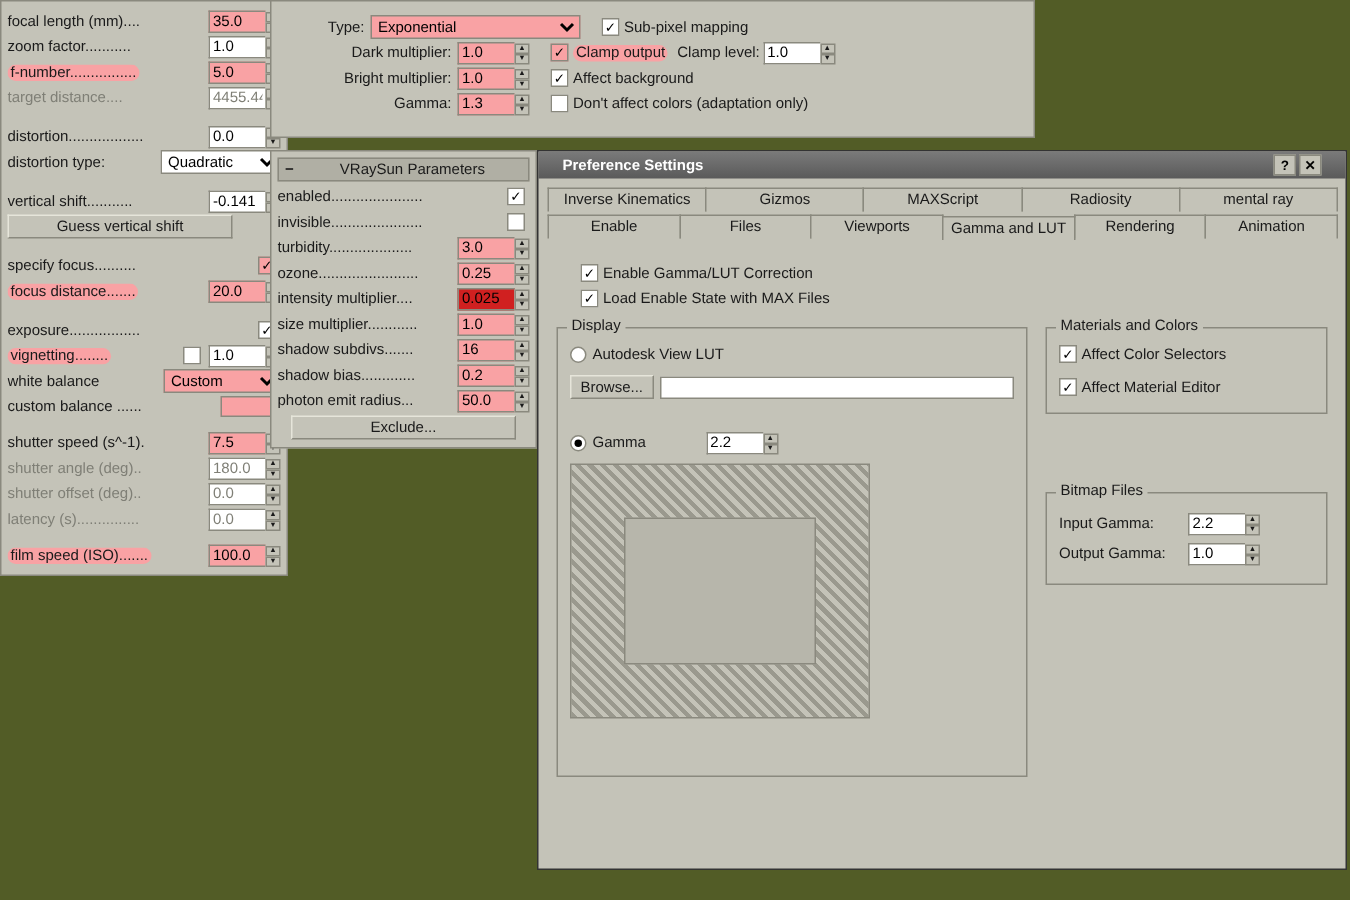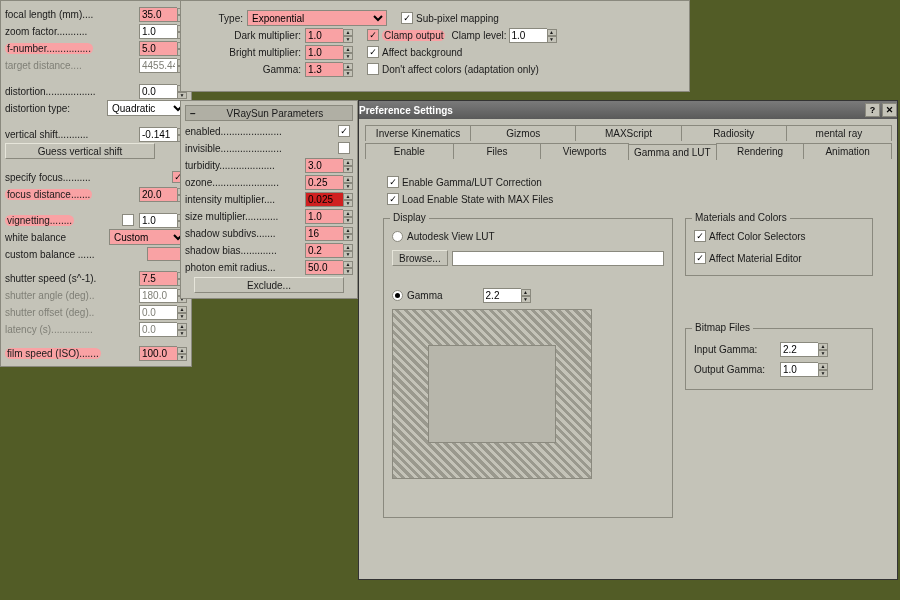--- a/index.html
+++ b/index.html
@@ -33,21 +33,21 @@
   .chk.pink{background:var(--pink);}
   .radio{width:11px;height:11px;border:1px solid var(--border);border-radius:50%;background:var(--white);display:inline-flex;align-items:center;justify-content:center;margin-right:4px;}
   .radio.on::after{content:"";width:5px;height:5px;background:#000;border-radius:50%;}
   .btn{background:var(--panel);border:1px solid;border-color:var(--border-light) var(--border) var(--border) var(--border-light);padding:1px 6px;height:16px;display:inline-flex;align-items:center;justify-content:center;cursor:pointer;}
   .hl{background:var(--pink);border-radius:6px;padding:0 2px;display:inline;}
   .rollhead{background:var(--panel-dark);border:1px solid var(--border);display:flex;align-items:center;height:16px;padding:0 4px;margin-bottom:2px;}
   .rollhead .minus{margin-right:6px;font-weight:bold;}
   .swatch{width:40px;height:14px;background:var(--pink);border:1px solid var(--border);}
   
   .win{position:absolute;background:var(--panel);border:1px solid #333;}
-  .titlebar{background:linear-gradient(#7a7a7a,#5a5a5a);color:#fff;height:18px;display:flex;align-items:center;padding:0 0;font-weight:bold;}
+  .titlebar{background:linear-gradient(#7a7a7a,#5a5a5a);color:#fff;height:18px;display:flex;align-items:center;padding:0 16px;font-weight:bold;}
   .titlebar .sp{flex:1;}
   .titlebar .tbtn{width:15px;height:14px;background:var(--panel);color:#000;margin-left:2px;display:flex;align-items:center;justify-content:center;font-size:9px;border:1px solid var(--border);cursor:pointer;}
   .tab{padding:2px 0;text-align:center;border:1px solid var(--border);border-bottom:none;background:var(--panel);margin-right:-1px;margin-top:2px;cursor:pointer;}
   .tabrow{display:flex;width:100%;}
   .tabrow .tab{flex:1;}
   .tab.active{background:var(--panel);position:relative;top:1px;}
   .group{border:1px solid var(--border);margin:6px;padding:8px 8px 8px 8px;position:relative;}
   .group>.legend{position:absolute;top:-7px;left:6px;background:var(--panel);padding:0 3px;}
   .preview{width:200px;height:170px;border:1px solid var(--border);background:repeating-linear-gradient(45deg,#9a998e 0 3px,#c4c3b8 3px 6px);position:relative;margin-top:6px;}
   .preview::after{content:"";position:absolute;inset:35px;background:#b7b6ab;border:1px solid var(--border);}
@@ -136,20 +136,24 @@
       <span class="num pink">
         <input value="20.0" style="">
         <span class="spin">
           <span>▲</span>
           <span>▼</span>
         </span>
       </span>
     </div>
   <div style="height:8px"></div>
   <div class="row">
+      <span class="lbl">exposure.................</span>
+      <span class="chk on"></span>
+    </div>
+  <div class="row">
       <span class="lbl"><span class="hl">vignetting........</span></span>
       <span class="chk"></span>
       <span class="num" style="margin-left:2px">
         <input value="1.0" style="">
         <span class="spin">
           <span>▲</span>
           <span>▼</span>
         </span>
       </span>
     </div>
@@ -388,21 +392,21 @@
   <div style="padding:14px 16px 4px 28px">
     <div class="row">
         <span class="chk on"></span>
         <span>Enable Gamma/LUT Correction</span>
       </div>
     <div class="row">
         <span class="chk on"></span>
         <span>Load Enable State with MAX Files</span>
       </div>
   </div>
-  <div style="display:flex;padding:0 18px">
+  <div style="display:flex;padding:0 6px">
     <div class="group" style="flex:1;min-height:300px">
       <span class="legend">Display</span>
       <div class="row">
           <span class="radio"></span>
           <span>Autodesk View LUT</span>
         </div>
       <div class="row" style="margin:6px 0">
           <span class="btn">Browse...</span>
           <input class="flat" style="margin-left: 4px; flex: 1 1 0%;">
         </div>

